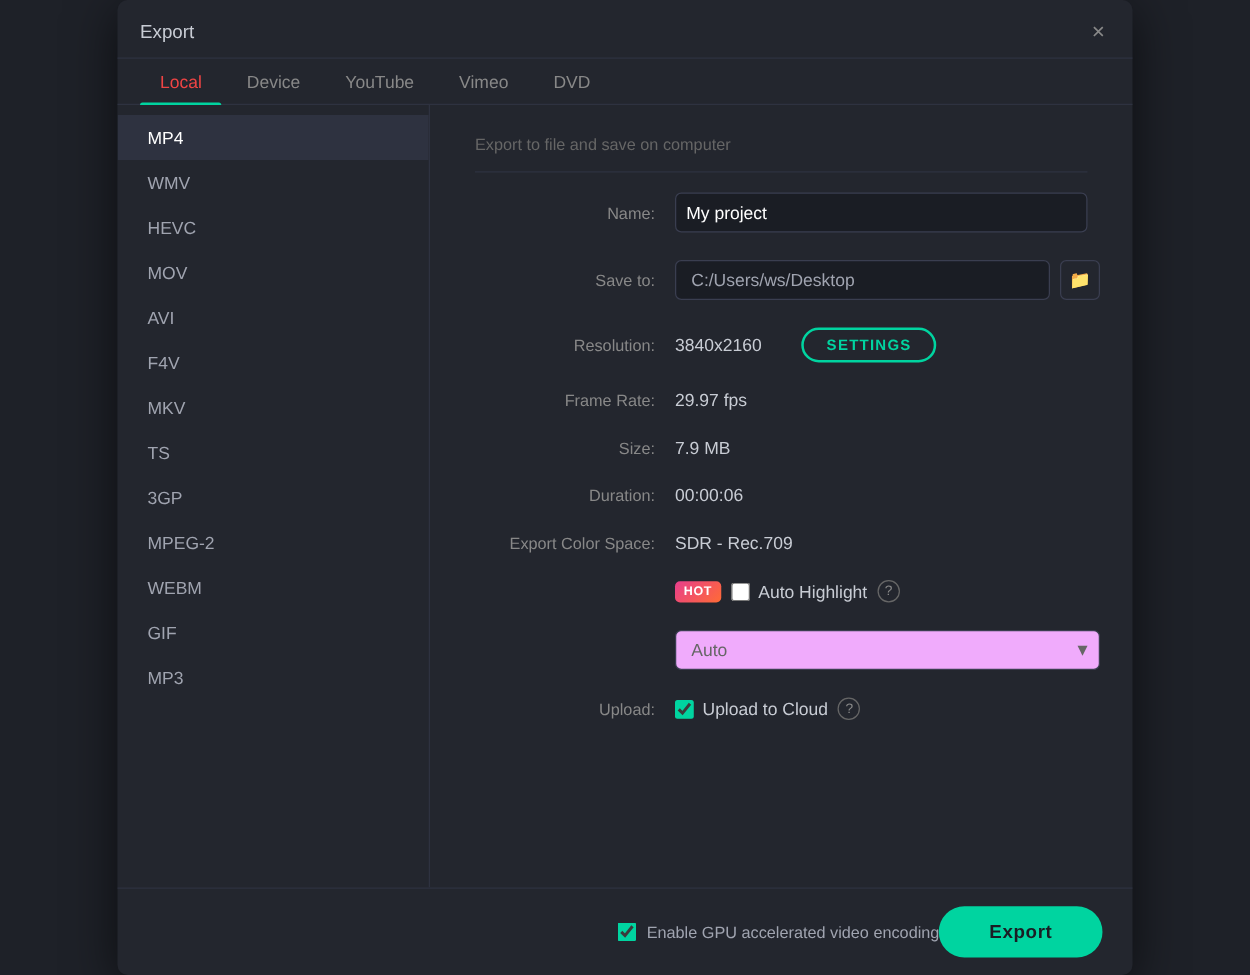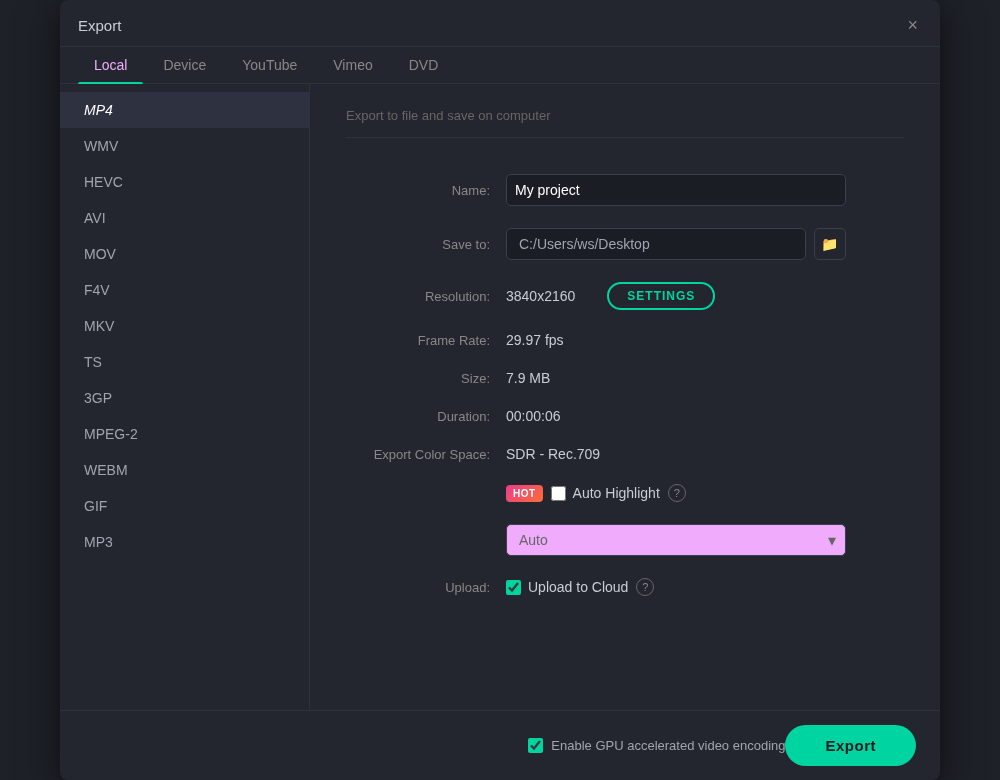--- a/index.html
+++ b/index.html
@@ -10,21 +10,21 @@
       width: 1000px;
       height: 780px;
       overflow: hidden;
       display: flex;
       align-items: center;
       justify-content: center;
     }
     .dialog {
       background: #23262e;
       border-radius: 8px;
-      width: 880px;
+      width: 812px;
       height: 780px;
       display: flex;
       flex-direction: column;
       box-shadow: 0 8px 40px rgba(0,0,0,0.6);
       position: relative;
     }
     
     .title-bar {
       display: flex;
       align-items: center;
@@ -60,21 +60,21 @@
       padding: 10px 16px;
       font-size: 14px;
       color: #888;
       cursor: pointer;
       border: none;
       background: none;
       position: relative;
       white-space: nowrap;
     }
     .tab.active {
-      color: #f0abfc;
+      color: #ef4444;
     }
     .tab.active::after {
       content: '';
       position: absolute;
       bottom: -1px;
       left: 0;
       right: 0;
       height: 2px;
       background: #00d4a0;
       border-radius: 2px 2px 0 0;
@@ -98,33 +98,32 @@
     .format-item {
       padding: 10px 24px;
       font-size: 14px;
       color: #a0a4b0;
       cursor: pointer;
       border-radius: 0;
     }
     .format-item.active {
       background: #2e3240;
       color: #fff;
-      font-style: italic;
     }
 
     
     .main-content {
       flex: 1;
       padding: 24px 36px;
       overflow-y: auto;
     }
     .section-desc {
       font-size: 13px;
       color: #666;
-      margin-bottom: 36px;
+      margin-bottom: 16px;
       padding-bottom: 14px;
       border-bottom: 1px solid #2e3240;
     }
 
     
     .form-row {
       display: flex;
       align-items: center;
       margin-bottom: 22px;
     }
@@ -336,22 +335,22 @@
     <button class="tab">Vimeo</button>
     <button class="tab">DVD</button>
   </div>
 
   <div class="dialog-body">
 
     <div class="sidebar">
       <div class="format-item active">MP4</div>
       <div class="format-item">WMV</div>
       <div class="format-item">HEVC</div>
+      <div class="format-item">MOV</div>
       <div class="format-item">AVI</div>
-      <div class="format-item">MOV</div>
       <div class="format-item">F4V</div>
       <div class="format-item">MKV</div>
       <div class="format-item">TS</div>
       <div class="format-item">3GP</div>
       <div class="format-item">MPEG-2</div>
       <div class="format-item">WEBM</div>
       <div class="format-item">GIF</div>
       <div class="format-item">MP3</div>
     </div>
 

